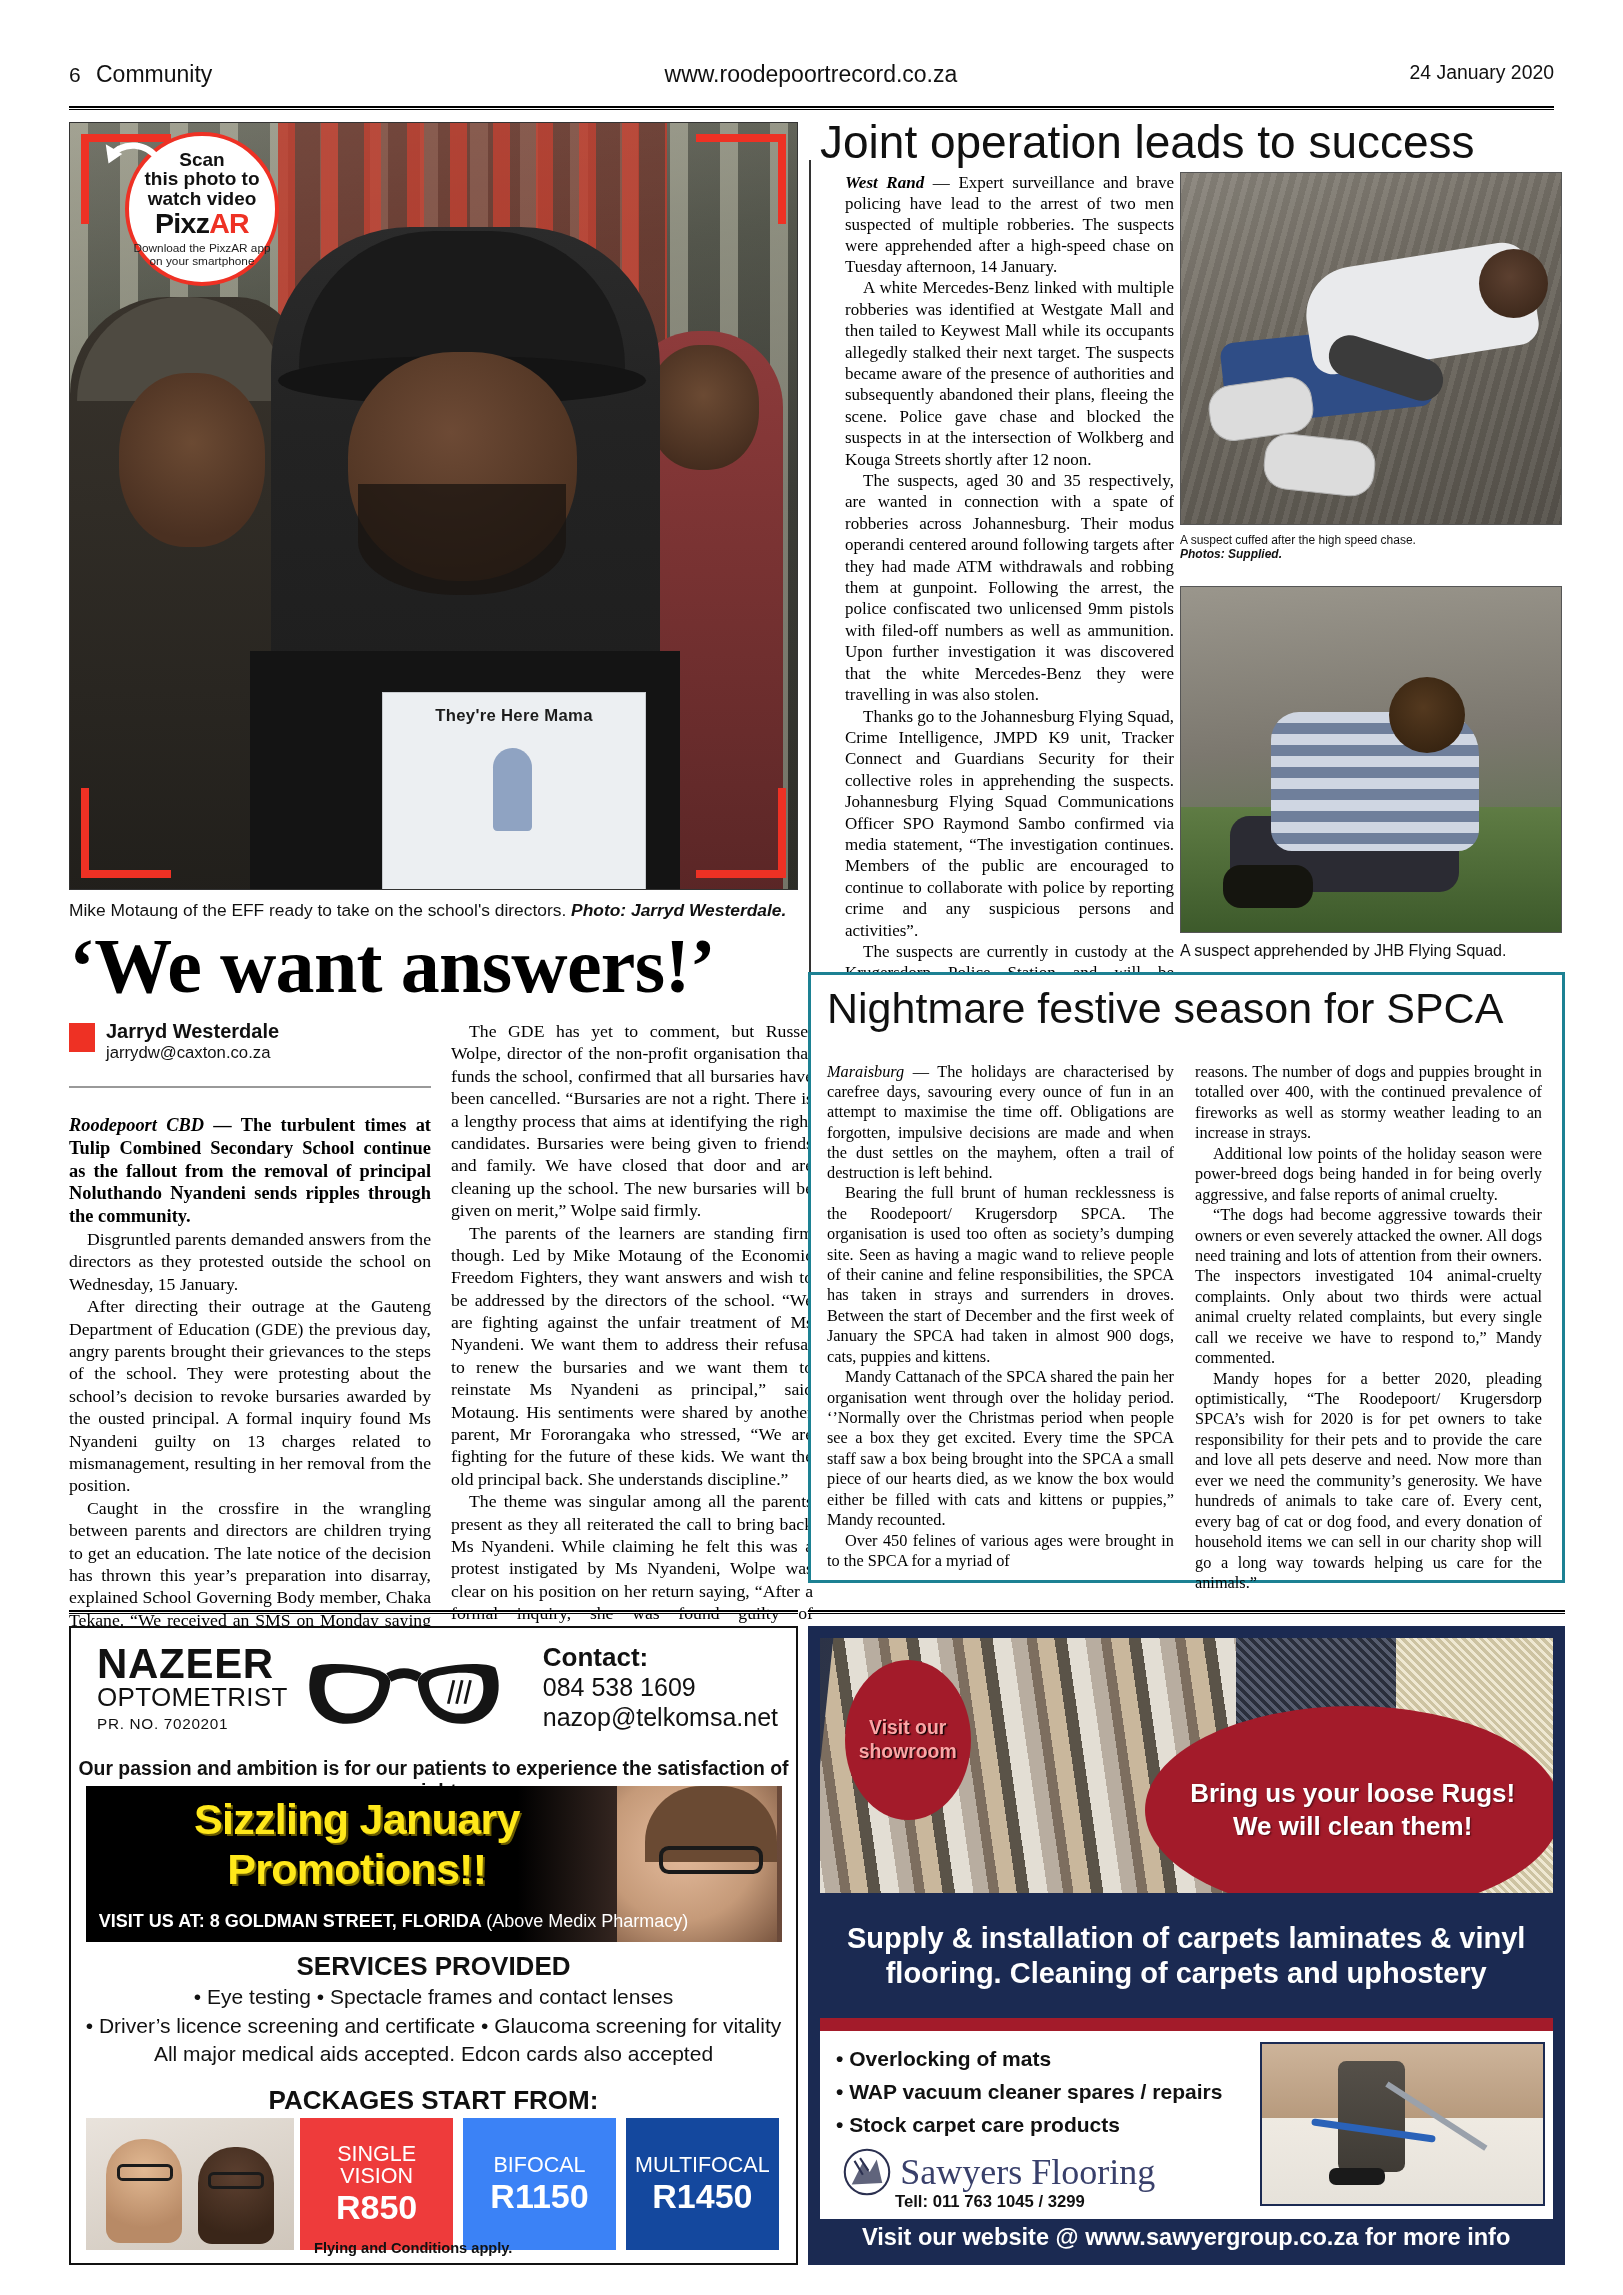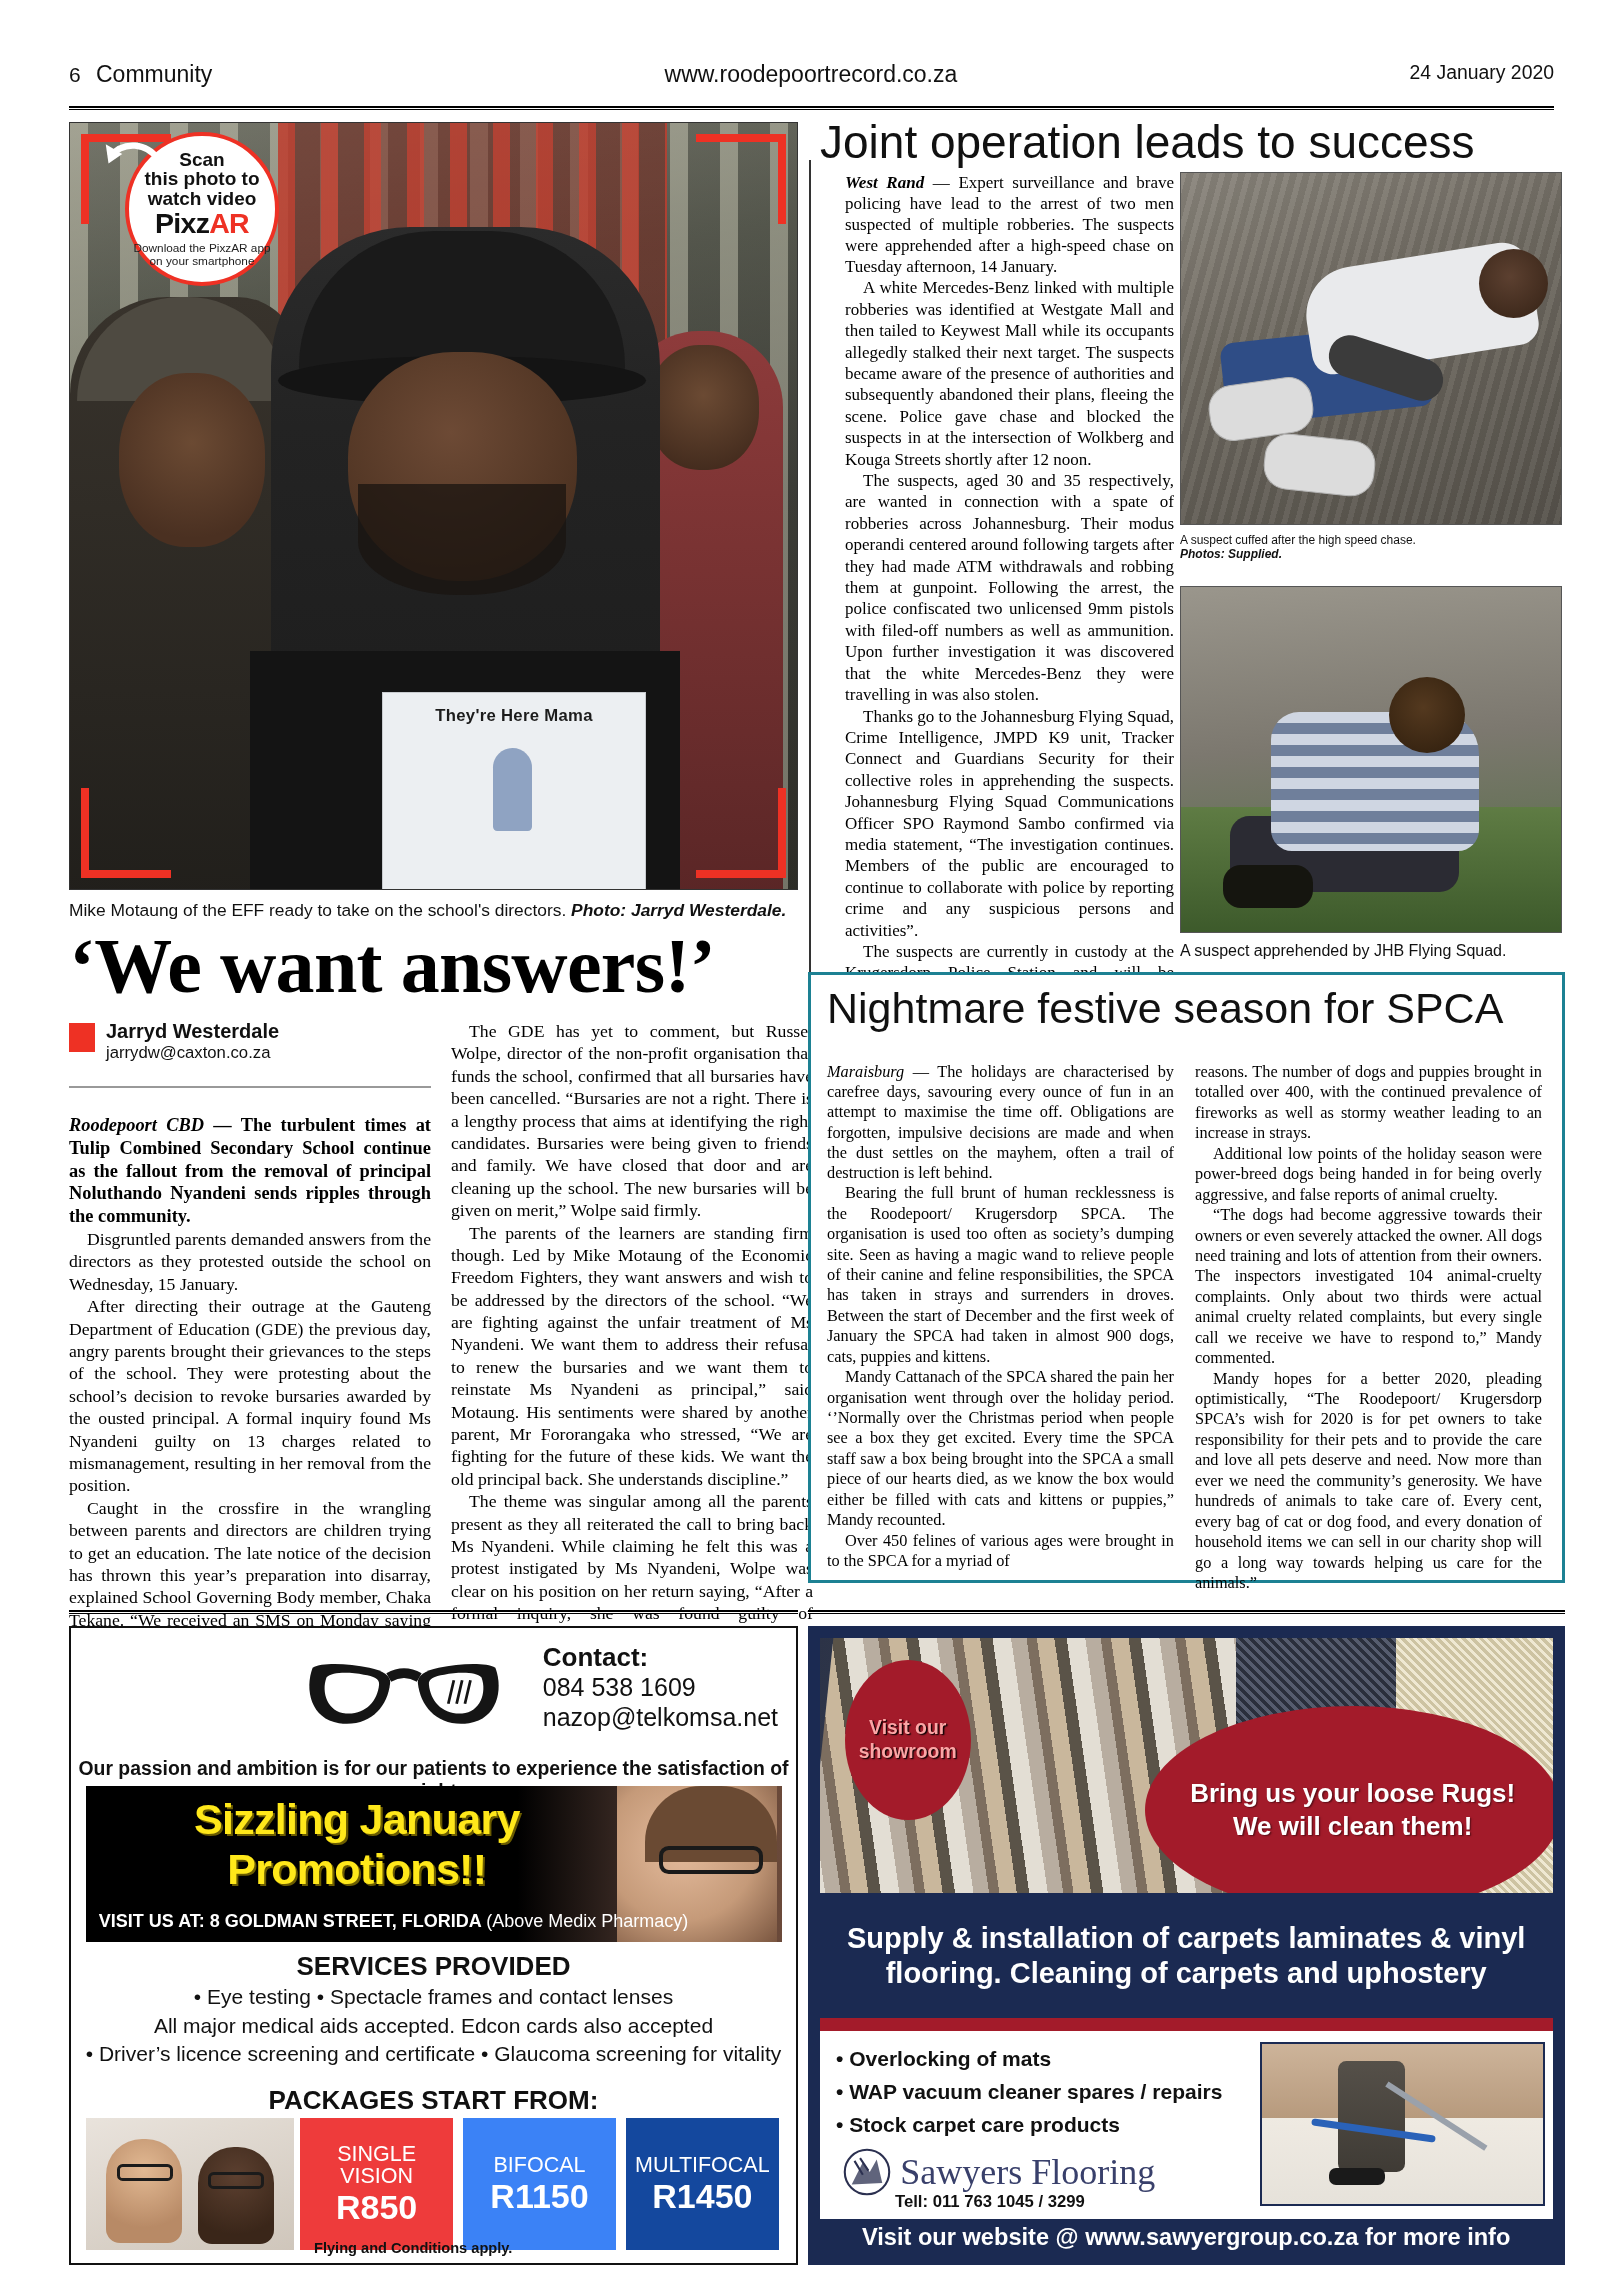--- a/index.html
+++ b/index.html
@@ -592,20 +592,25 @@
   <p>Additional low points of the holiday season were power-breed dogs being handed in for being overly aggressive, and false reports of animal cruelty.</p>
   <p>“The dogs had become aggressive towards their owners or even severely attacked the owner. All dogs need training and lots of attention from their owners. The inspectors investigated 104 animal-cruelty complaints. Only about two thirds were actual animal cruelty related complaints, but every single call we receive we have to respond to,” Mandy commented.</p>
   <p>Mandy hopes for a better 2020, pleading optimistically, “The Roodepoort/ Krugersdorp SPCA’s wish for 2020 is for pet owners to take responsibility for their pets and to provide the care and love all pets deserve and need. Now more than ever we need the community’s generosity. We have hundreds of animals to take care of. Every cent, every bag of cat or dog food, and every donation of household items we can sell in our charity shop will go a long way towards helping us care for the animals.”</p>
 </div>
 
 <div class="ad-rule-l"></div>
 <div class="ad-rule-r"></div>
 
 <div class="nazeer">
   <div class="nz-top">
+    <div class="nz-logo">
+      <div class="n1">NAZEER</div>
+      <div class="n2">OPTOMETRIST</div>
+      <div class="n3">PR. NO. 7020201</div>
+    </div>
     <svg class="nz-glasses" width="208" height="90" viewBox="0 0 300 130">
       <path d="M18 30 C 6 62, 16 104, 56 110 C 100 116, 126 88, 130 52 C 131 42, 120 34, 100 30 C 70 24, 32 22, 18 30 Z" fill="#151515"></path>
       <path d="M38 44 C 30 66, 40 94, 66 96 C 94 98, 112 78, 114 54 C 115 46, 106 42, 92 40 C 70 36, 46 36, 38 44 Z" fill="#ffffff"></path>
       <path d="M282 30 C 294 62, 284 104, 244 110 C 200 116, 174 88, 170 52 C 169 42, 180 34, 200 30 C 230 24, 268 22, 282 30 Z" fill="#151515"></path>
       <path d="M262 44 C 270 66, 260 94, 234 96 C 206 98, 188 78, 186 54 C 185 46, 194 42, 208 40 C 230 36, 254 36, 262 44 Z" fill="#ffffff"></path>
       <path d="M128 44 C 142 36, 158 36, 172 44" stroke="#151515" stroke-width="14" fill="none"></path>
       <path d="M222 48 L 214 82 M234 48 L 226 82 M246 48 L 238 82" stroke="#151515" stroke-width="4"></path>
     </svg>
     <div class="nz-contact">
       <div class="c1">Contact:</div>
@@ -622,22 +627,22 @@
     <div class="nz-model">
       <div class="hair"></div>
       <div class="specs"></div>
     </div>
     <div class="b3"><span style="font-weight:bold">VISIT US AT: 8 GOLDMAN STREET, FLORIDA </span><span>(Above Medix Pharmacy)</span></div>
   </div>
 
   <div class="nz-services-t">SERVICES PROVIDED</div>
   <div class="nz-services-l">
     <div>• Eye testing • Spectacle frames and contact lenses</div>
+    <div>• Driver’s licence screening and certificate • Glaucoma screening for vitality</div>
     <div>All major medical aids accepted. Edcon cards also accepted</div>
-    <div>• Driver’s licence screening and certificate • Glaucoma screening for vitality</div>
   </div>
 
   <div class="nz-pkg-title">PACKAGES START FROM:</div>
 
   <div class="nz-kid">
     <div class="k1"></div>
     <div class="k2"></div>
     <div class="g1"></div>
     <div class="g2"></div>
   </div>

